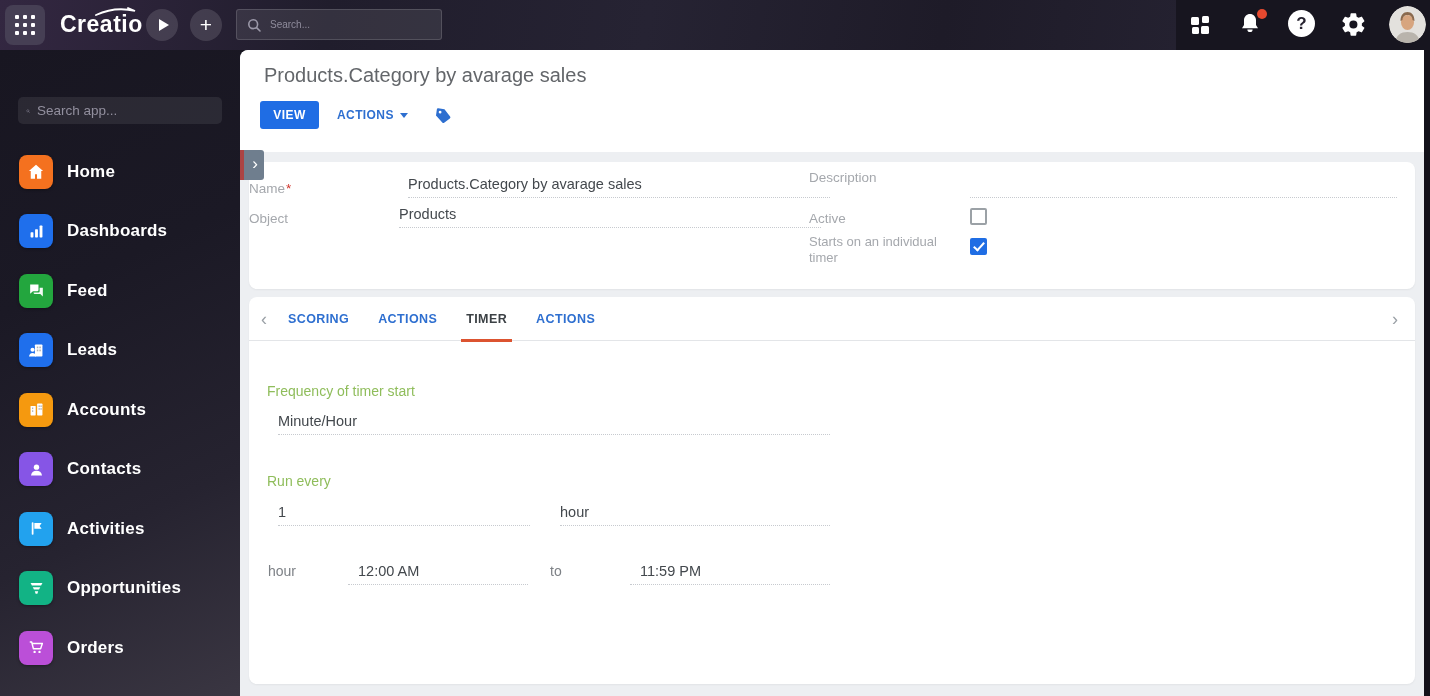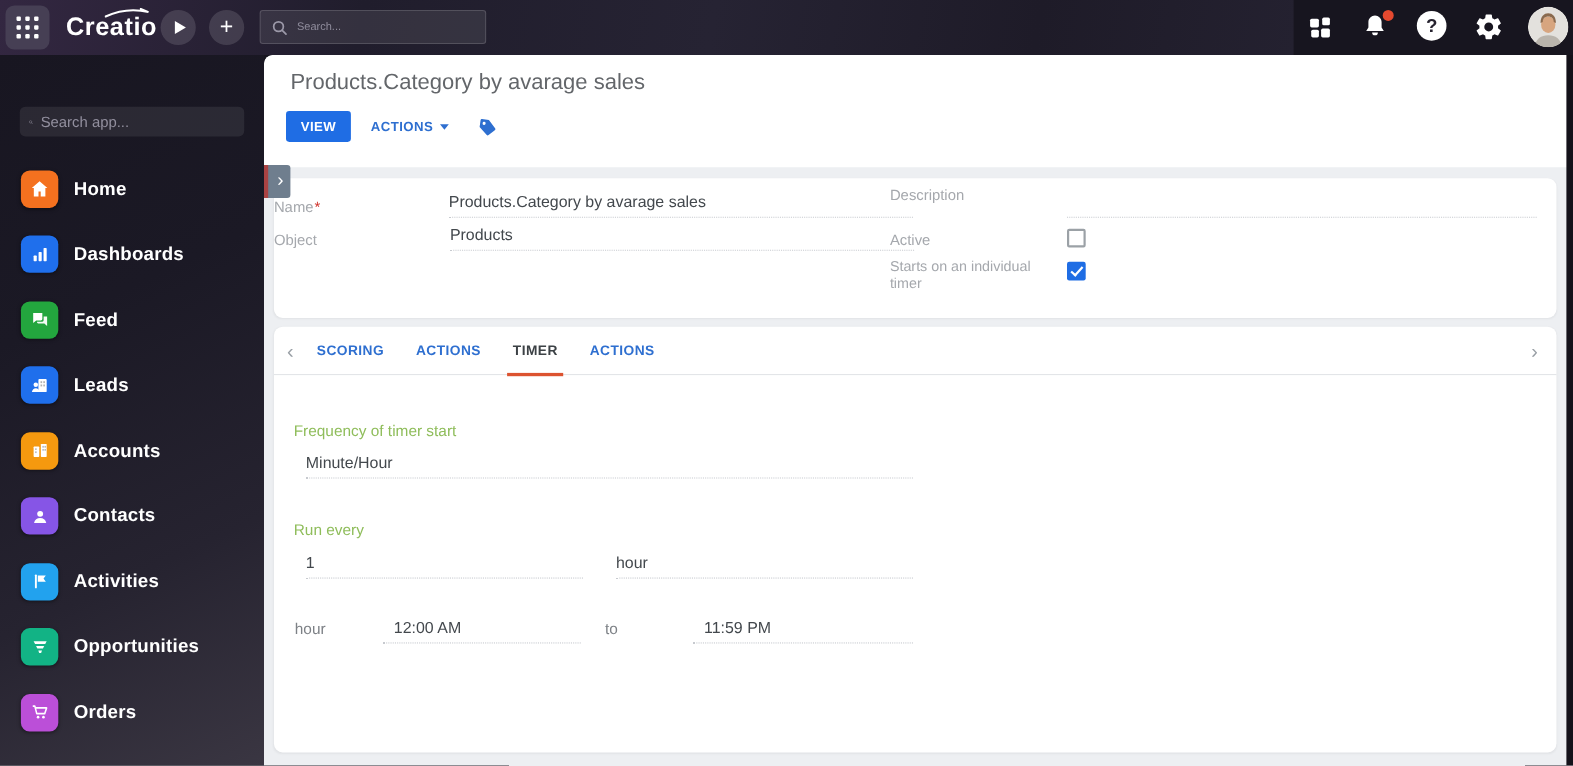--- a/index.html
+++ b/index.html
@@ -294,21 +294,21 @@
 
   <button class="collapse-btn">›</button>
 
   <section class="card card1">
     <div class="flabel" style="left:0;top:19px;width:149px;">
       <span>Name</span><span class="req">*</span>
     </div>
     <div class="ffield" style="left:159px;top:10px;width:422px;">Products.Category by avarage sales</div>
 
     <div class="flabel" style="left:0;top:49px;width:149px;"><span>Object</span></div>
-    <div class="ffield" style="left:160px;top:40px;width:422px;">Products</div>
+    <div class="ffield" style="left:150px;top:40px;width:422px;">Products</div>
 
     <div class="flabel" style="left:560px;top:8px;width:149px;"><span>Description</span></div>
     <div class="ffield" style="left:721px;top:10px;width:427px;"></div>
 
     <div class="flabel" style="left:560px;top:49px;width:149px;"><span>Active</span></div>
     <div class="checkbox" style="left:721px;top:46px;"></div>
 
     <div class="flabel" style="left:560px;top:72px;width:149px;line-height:16px;font-size:13px;"><span>Starts on an individual timer</span></div>
     <div class="checkbox checked" style="left:721px;top:76px;"></div>
   </section>

